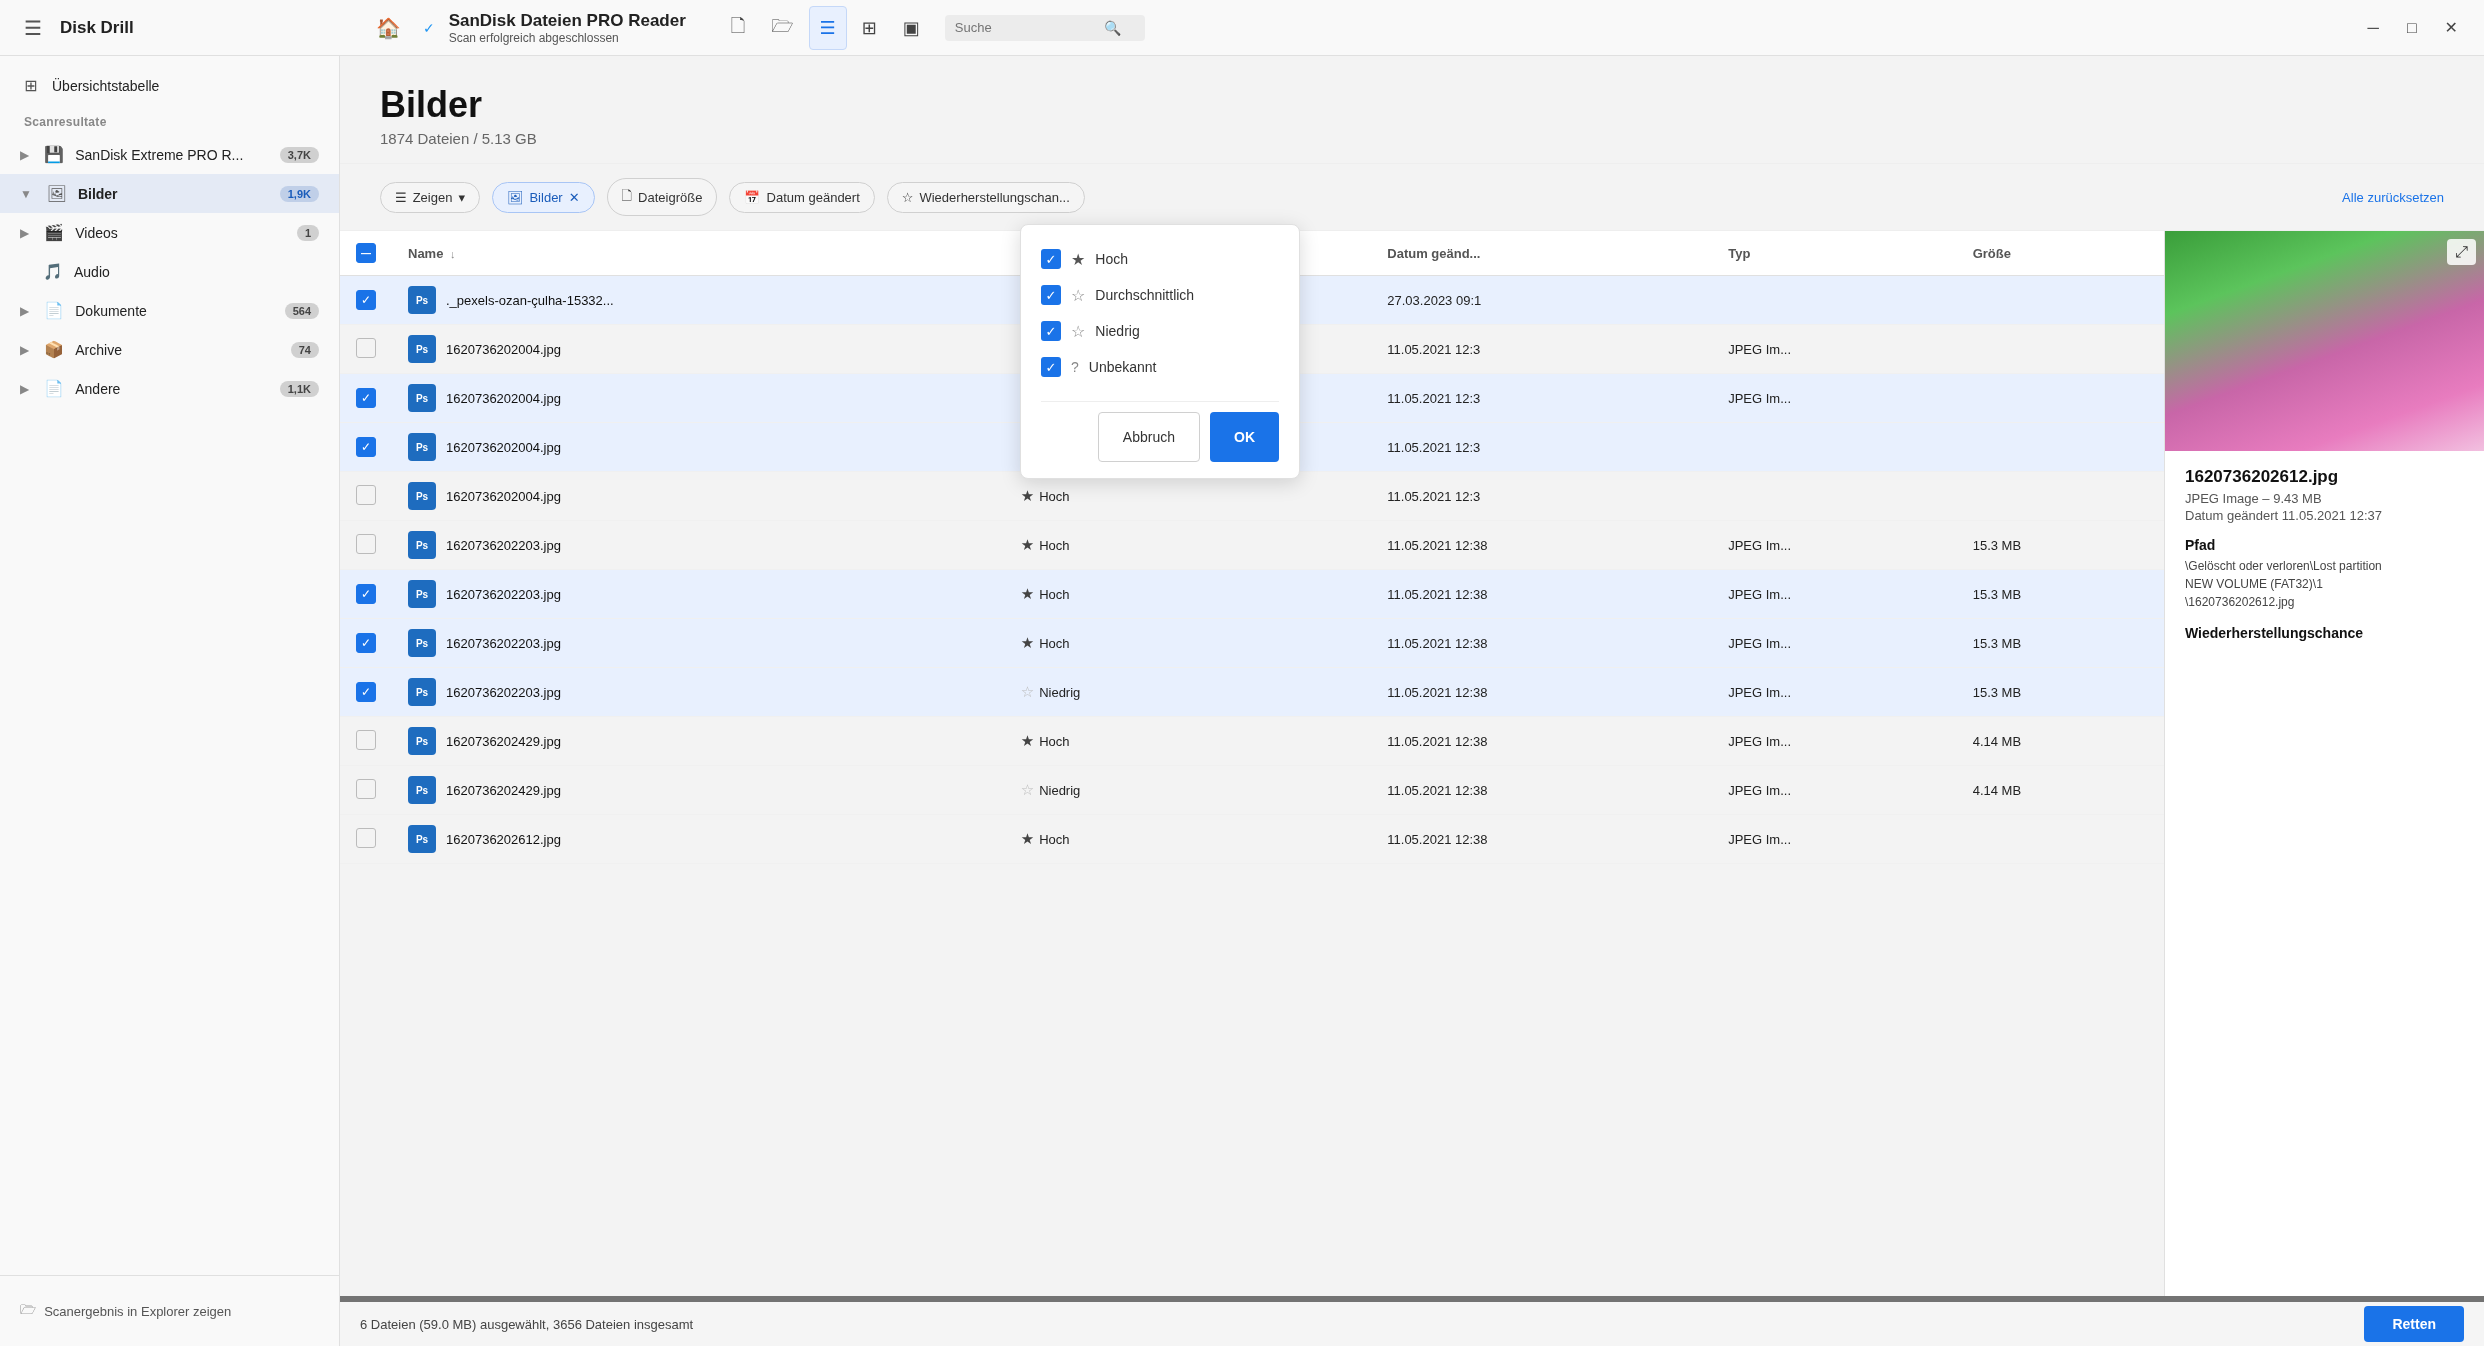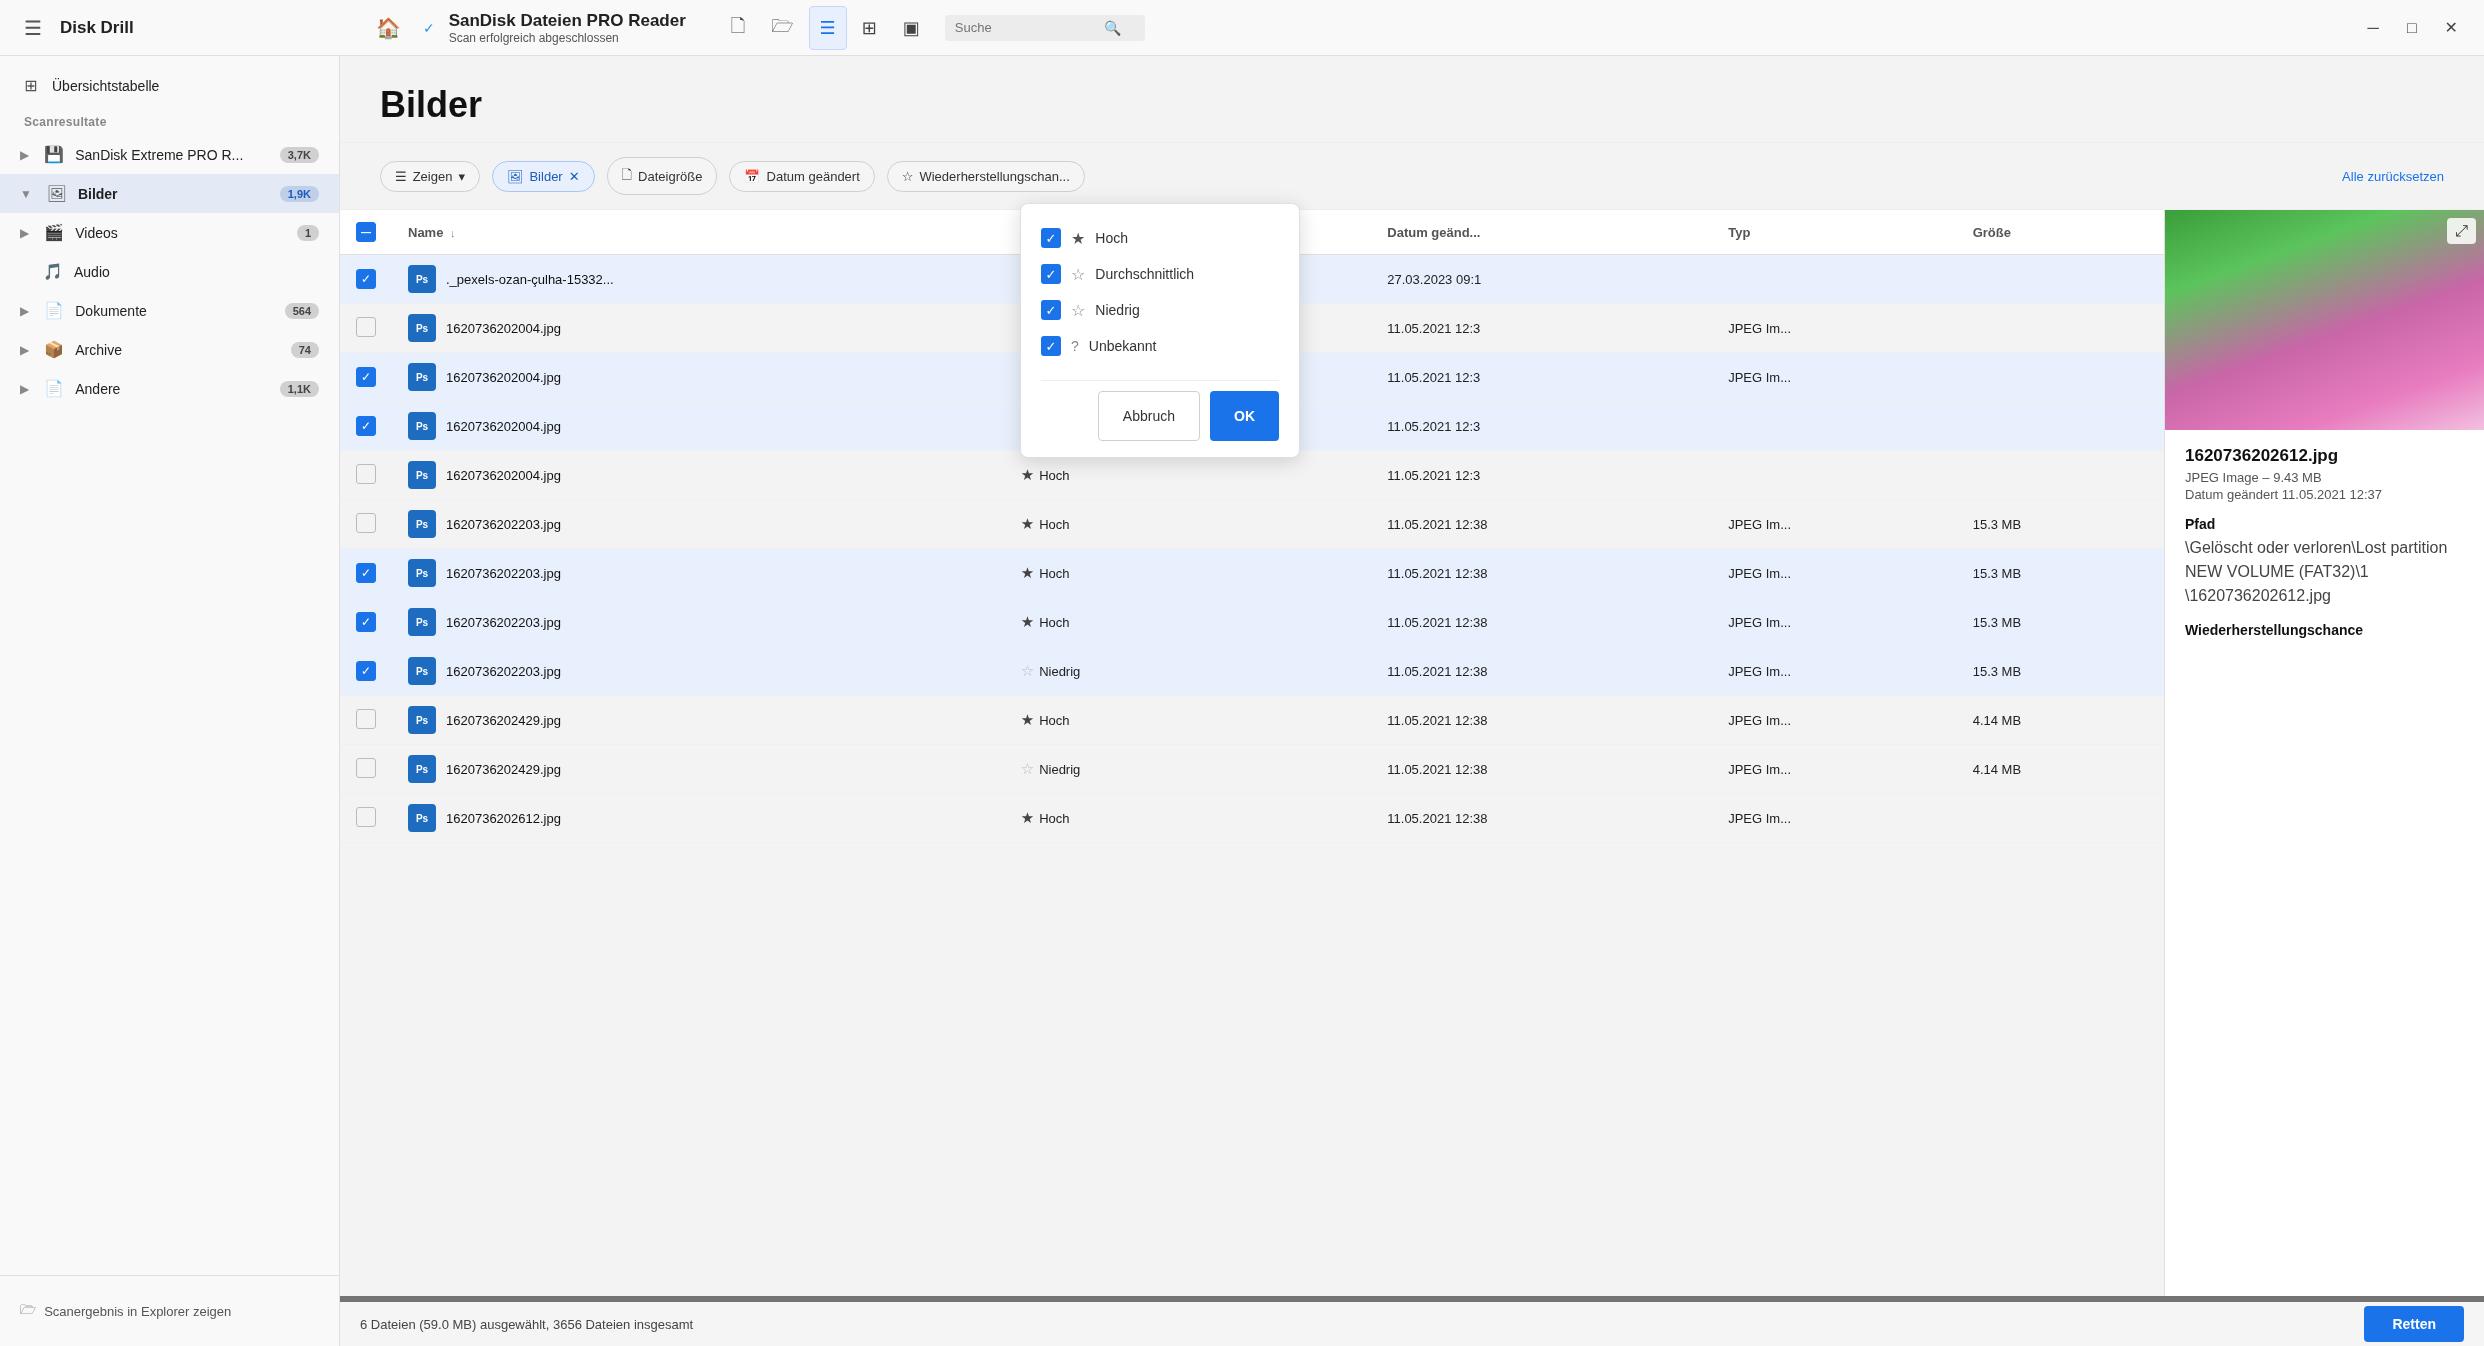--- a/index.html
+++ b/index.html
@@ -162,21 +162,21 @@
       background: linear-gradient(160deg, #3a9e3a 0%, #5cc45c 25%, #c866a8 55%, #e87cbf 80%, #f2c0e0 100%);
     }
     .open-btn {
       position: absolute; top: 8px; right: 8px; background: rgba(255,255,255,0.85);
       border: none; border-radius: 4px; cursor: pointer; padding: 4px 8px; font-size: 16px; color: #333;
     }
     .panel-info { padding: 16px 20px; flex: 1; overflow-y: auto; }
     .panel-filename { font-size: 17px; font-weight: 700; color: #111; margin-bottom: 4px; }
     .panel-meta { font-size: 13px; color: #555; margin-bottom: 2px; }
     .panel-section-title { font-size: 14px; font-weight: 700; color: #111; margin: 14px 0 4px; }
-    .panel-path { font-size: 16px; color: #444; line-height: 1.5; }
+    .panel-path { font-size: 12px; color: #444; line-height: 1.5; }
     .panel-recovery-label { font-size: 14px; font-weight: 700; color: #111; margin-top: 14px; }
 
     
     .statusbar {
       height: 50px; background: #f5f5f5; border-top: 6px solid #737373;
       display: flex; align-items: center; justify-content: space-between;
       padding: 0 20px;
     }
     .status-text { font-size: 13px; color: #444; }
     .recover-btn {
@@ -281,20 +281,21 @@
         <span>🗁</span>
         <span>Scanergebnis in Explorer zeigen</span>
       </button>
     </div>
   </div>
 
   <div style="flex:1; display:flex; flex-direction:column; overflow:hidden;">
 
     <div class="content-header">
       <div class="page-title">Bilder</div>
+      <div class="page-subtitle">1874 Dateien / 5.13 GB</div>
     </div>
 
     <div class="filter-bar">
       <button class="filter-btn">
         <span>☰</span>
         <span>Zeigen</span>
         <span>▾</span>
       </button>
       <button class="filter-btn active-filter">
         <span>🖼</span>

